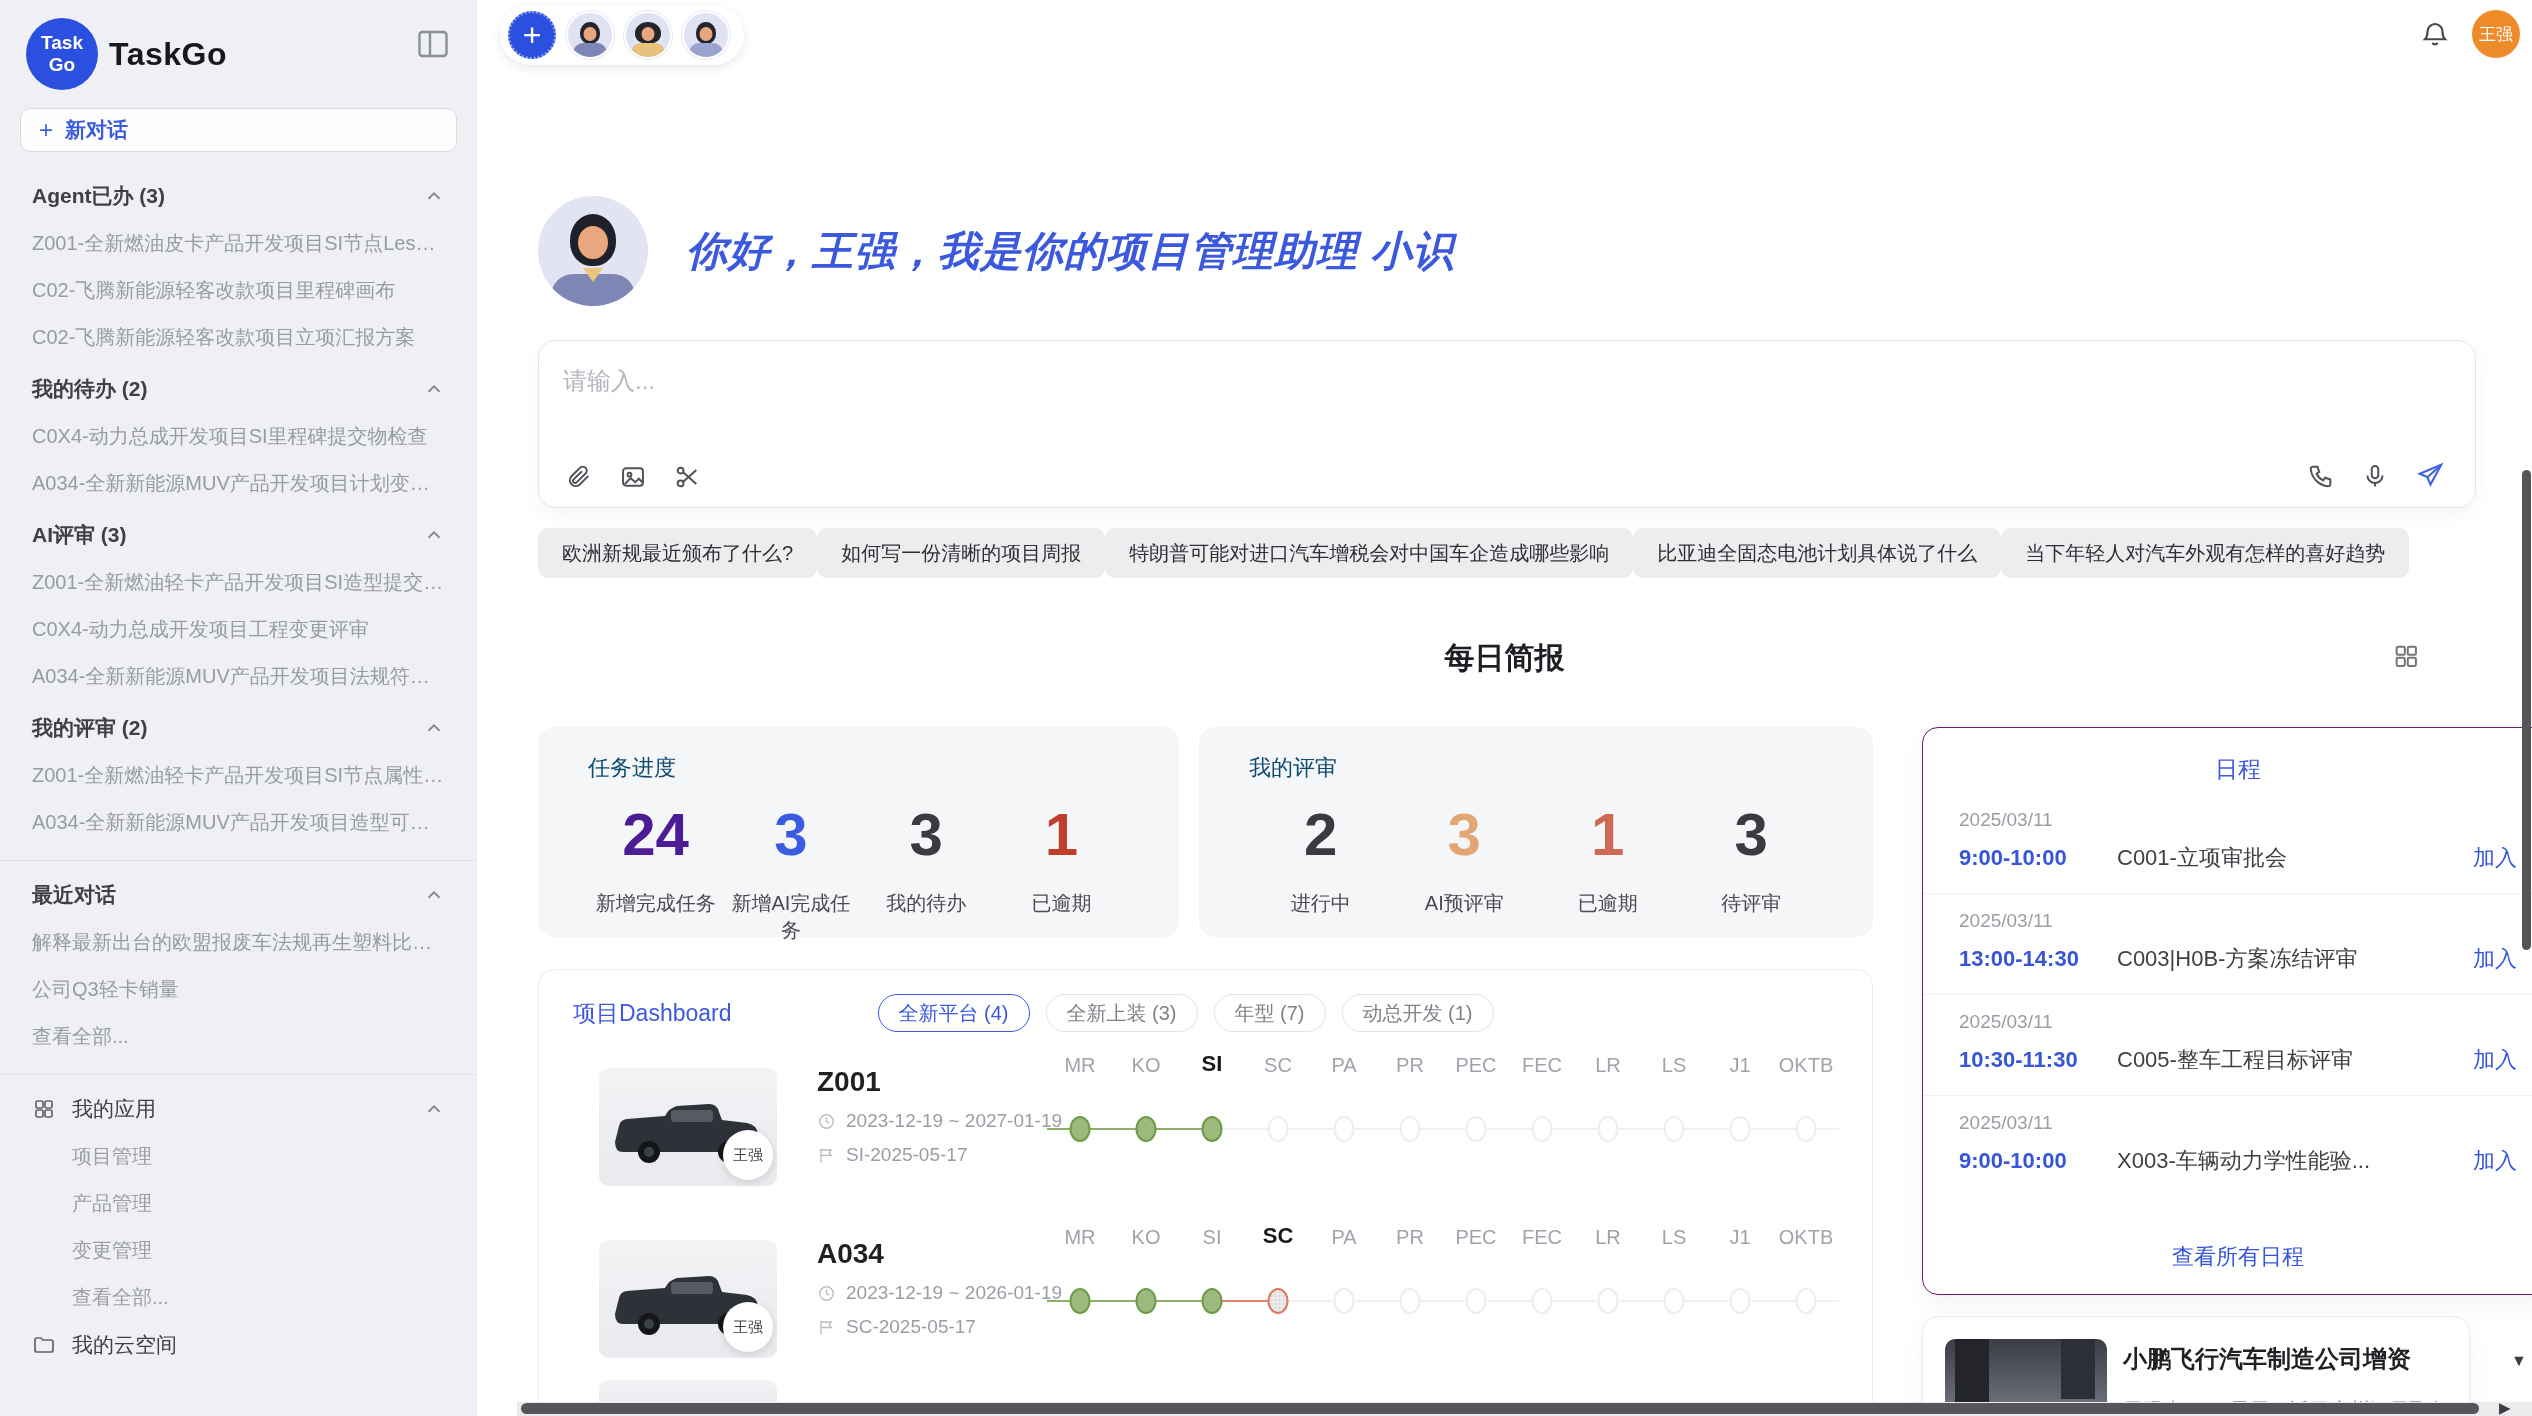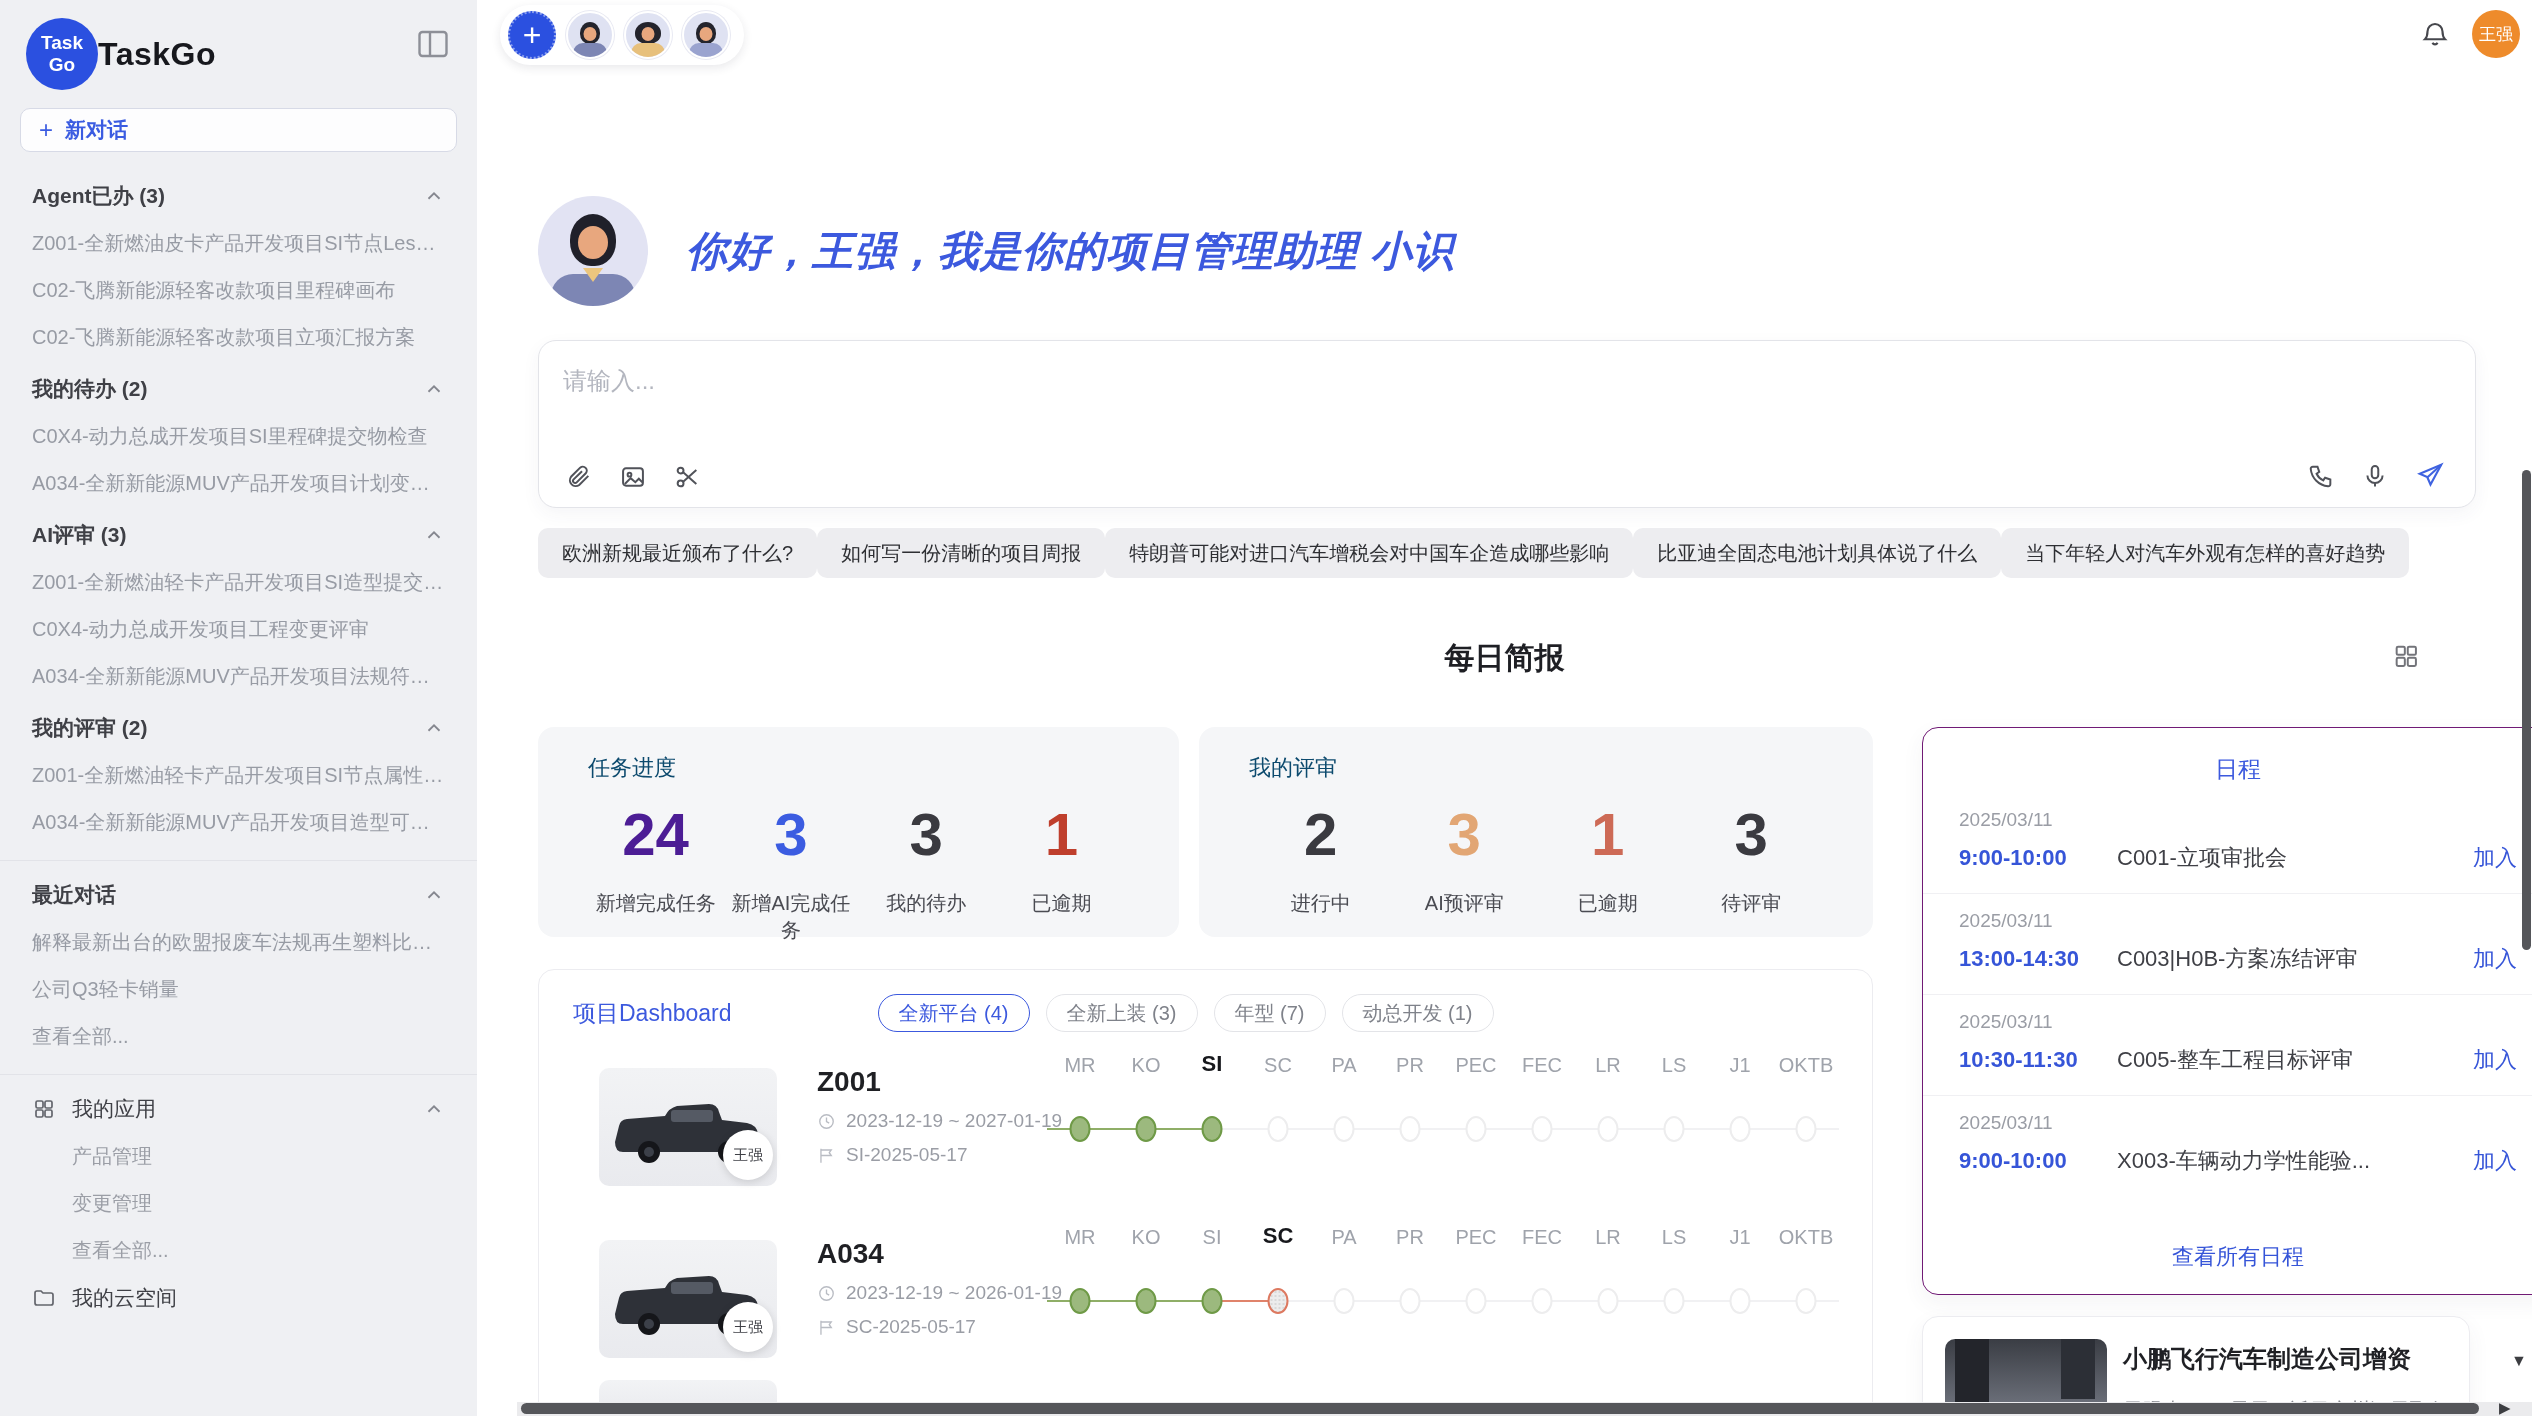--- a/index.html
+++ b/index.html
@@ -2,21 +2,21 @@
 <html><head>
 <meta charset="utf-8">
 <style>
   * { margin:0; padding:0; box-sizing:border-box; }
   html,body { width:2532px; height:1416px; overflow:hidden; background:#fff;
     font-family:"Liberation Sans", sans-serif; color:#2a2b30; }
   .page { position:relative; width:2532px; height:1416px; overflow:hidden; background:#fff; }
 
   
   .sidebar { position:absolute; left:0; top:0; width:477px; height:1416px; background:#eff0f3; overflow:hidden; }
-  .logo-row { display:flex; align-items:center; gap:0; padding:18px 24px 10px 26px; position:relative; }
+  .logo-row { display:flex; align-items:center; gap:11px; padding:18px 24px 10px 26px; position:relative; }
   .logo-circle { width:72px; height:72px; border-radius:50%; background:#2b50e0; color:#fff;
     display:flex; align-items:center; justify-content:center; text-align:center;
     font-size:19px; font-weight:bold; line-height:1.15; white-space:pre-line; }
   .app-title { font-size:32px; font-weight:bold; color:#17181d; letter-spacing:.5px; }
   .collapse-btn { position:absolute; right:26px; top:26px; width:36px; height:36px; color:#8d8f97; }
   .new-chat { margin:8px 20px 14px 20px; height:44px; background:#fdfdfe; border:1px solid #d7dae6;
     border-radius:10px; display:flex; align-items:center; gap:12px; padding:0 18px;
     color:#3b5ce1; font-size:21px; font-weight:bold; cursor:pointer; }
   .new-chat .plus { font-size:24px; font-weight:normal; }
   .side-scroll { padding:6px 0 0 0; }
@@ -257,20 +257,21 @@
             <rect x="13" y="4" width="7" height="7" rx="1.5"></rect>
           <rect x="4" y="13" width="7" height="7" rx="1.5"></rect>
             <rect x="13" y="13" width="7" height="7" rx="1.5"></rect>
         </svg>
         <span style="flex:1">我的应用</span>
         <svg class="chev" style="width:22px;height:22px;color:#85878f" viewBox="0 0 24 24" fill="none" stroke="currentColor" stroke-width="2">
             <polyline points="6,15 12,9 18,15"></polyline>
           </svg>
       </div>
       <div>
+          <div class="sub-item">项目管理</div>
           <div class="sub-item">产品管理</div>
           <div class="sub-item">变更管理</div>
           <div class="sub-item">查看全部...</div>
         </div>
 
       <div class="nav-row">
         <svg viewBox="0 0 24 24" fill="none" stroke="currentColor" stroke-width="1.7">
           <path d="M3 7a2 2 0 0 1 2-2h4l2 2h8a2 2 0 0 1 2 2v8a2 2 0 0 1-2 2H5a2 2 0 0 1-2-2z"></path>
         </svg>
         <span>我的云空间</span>

